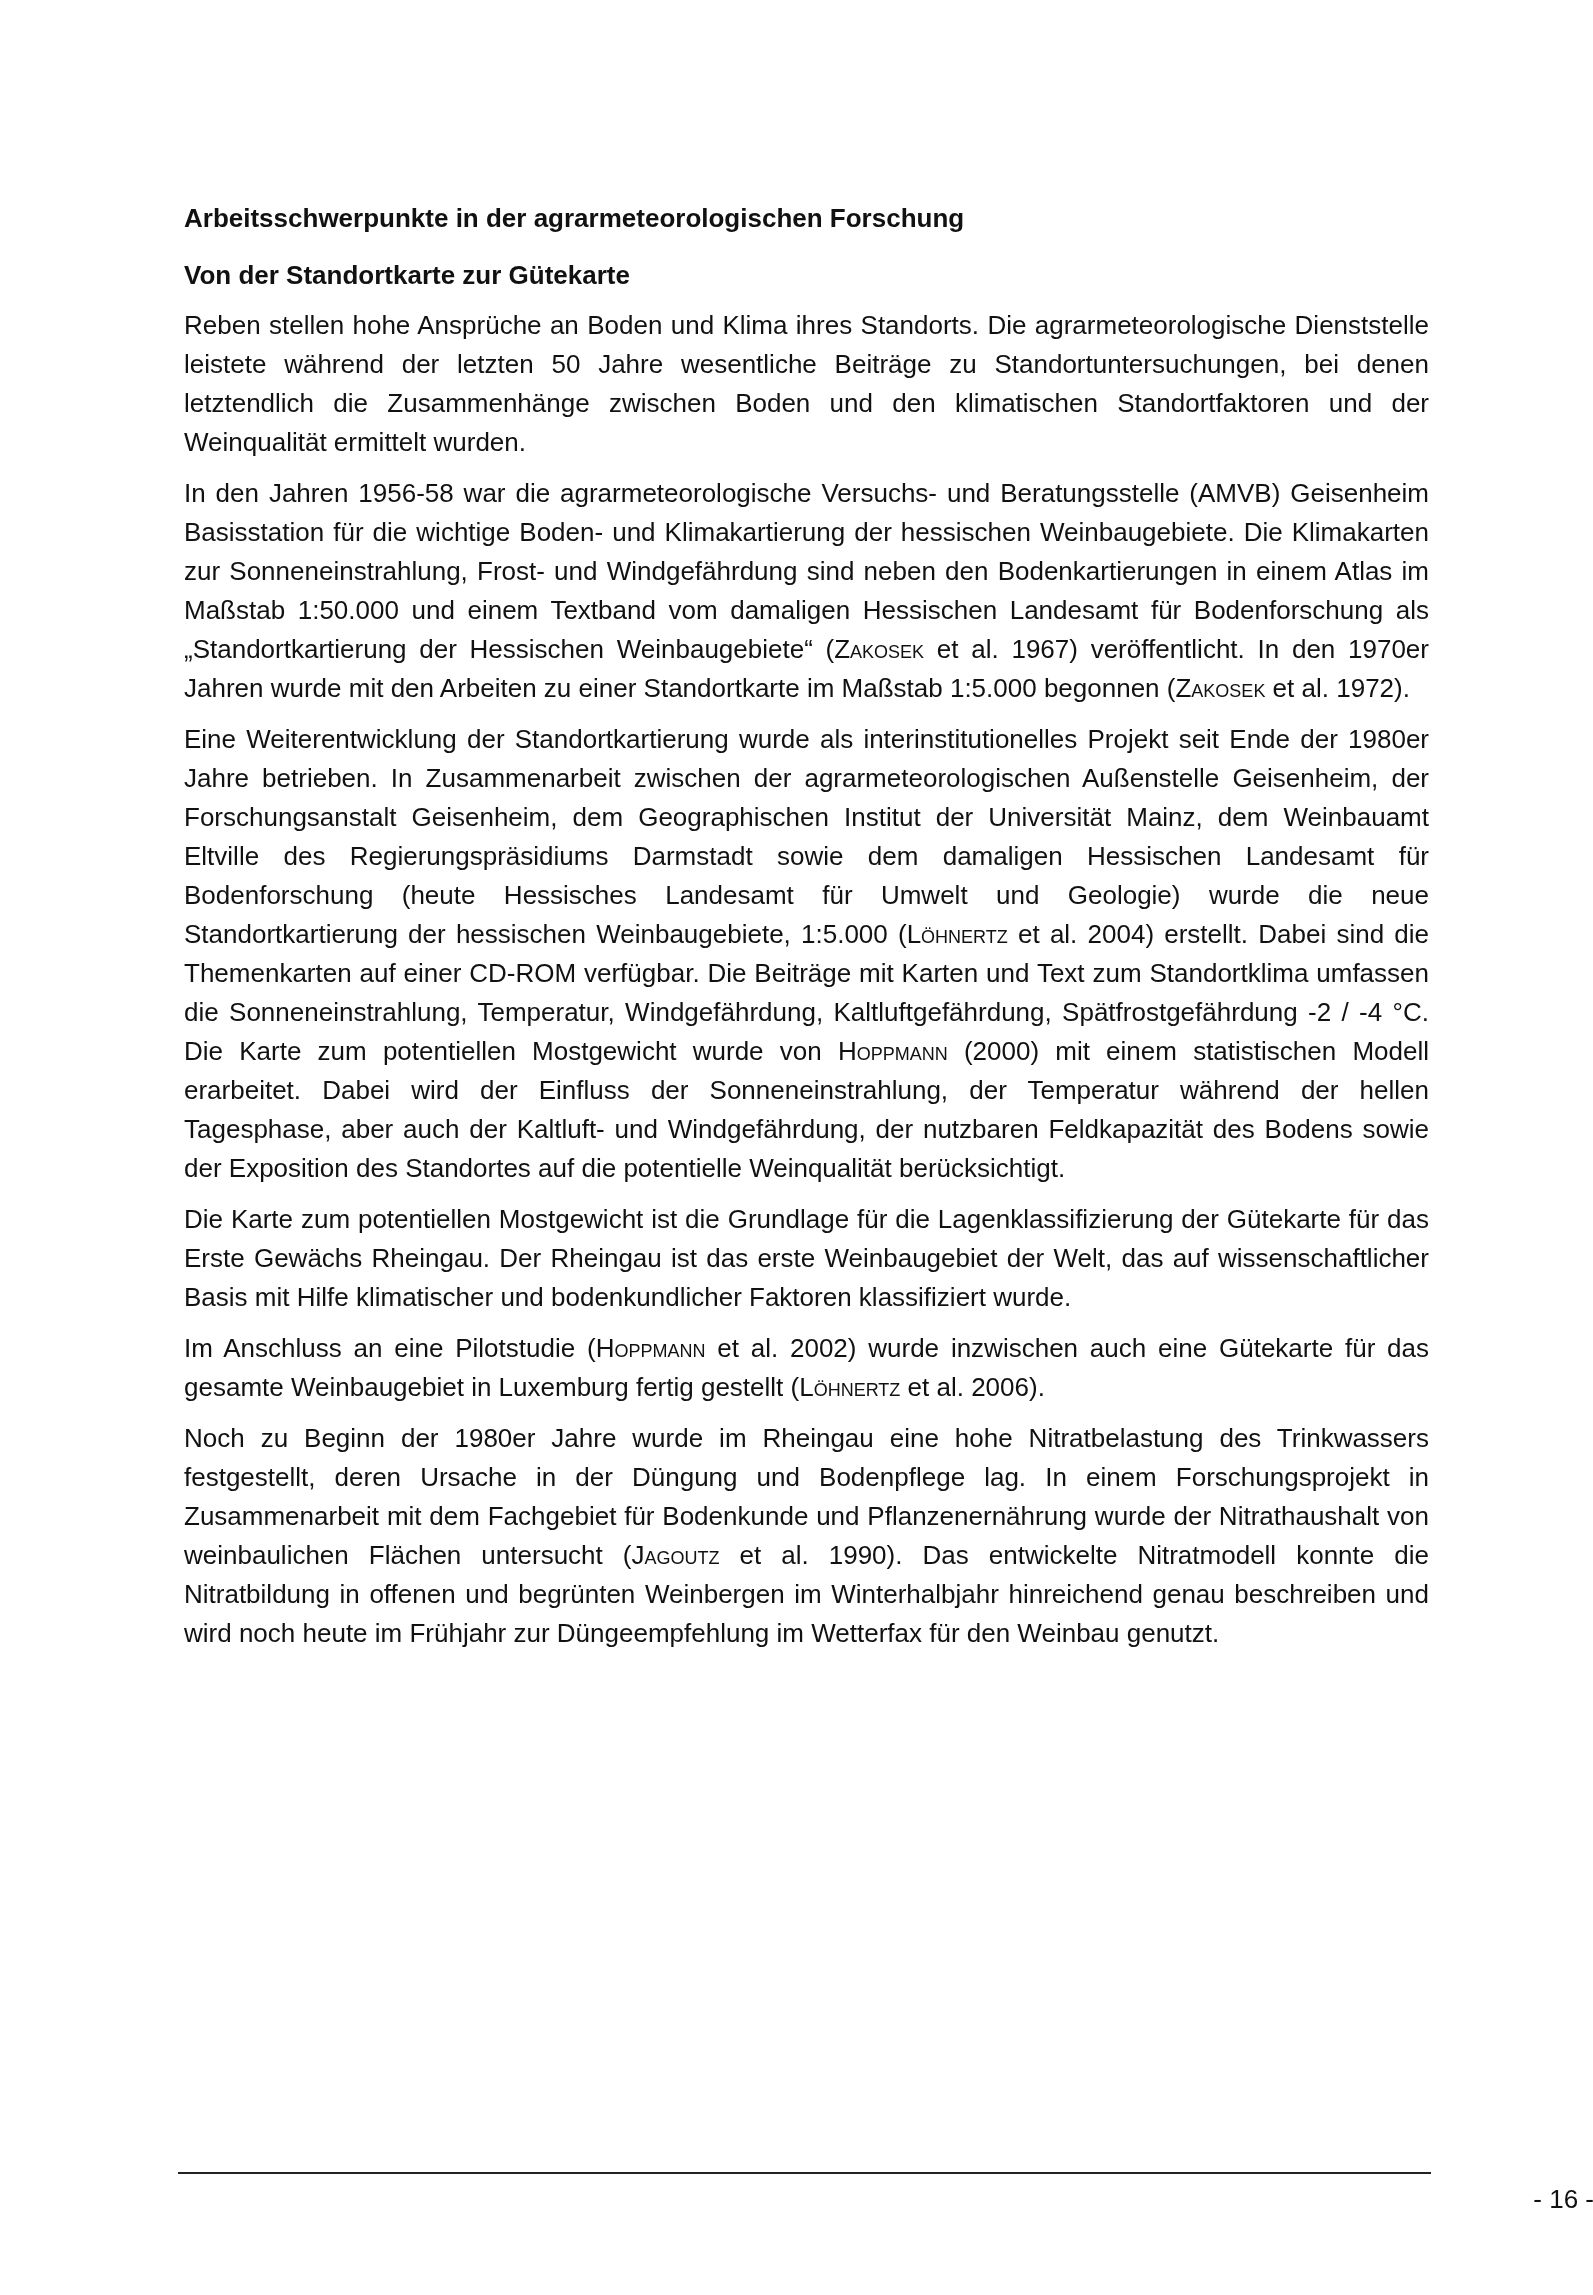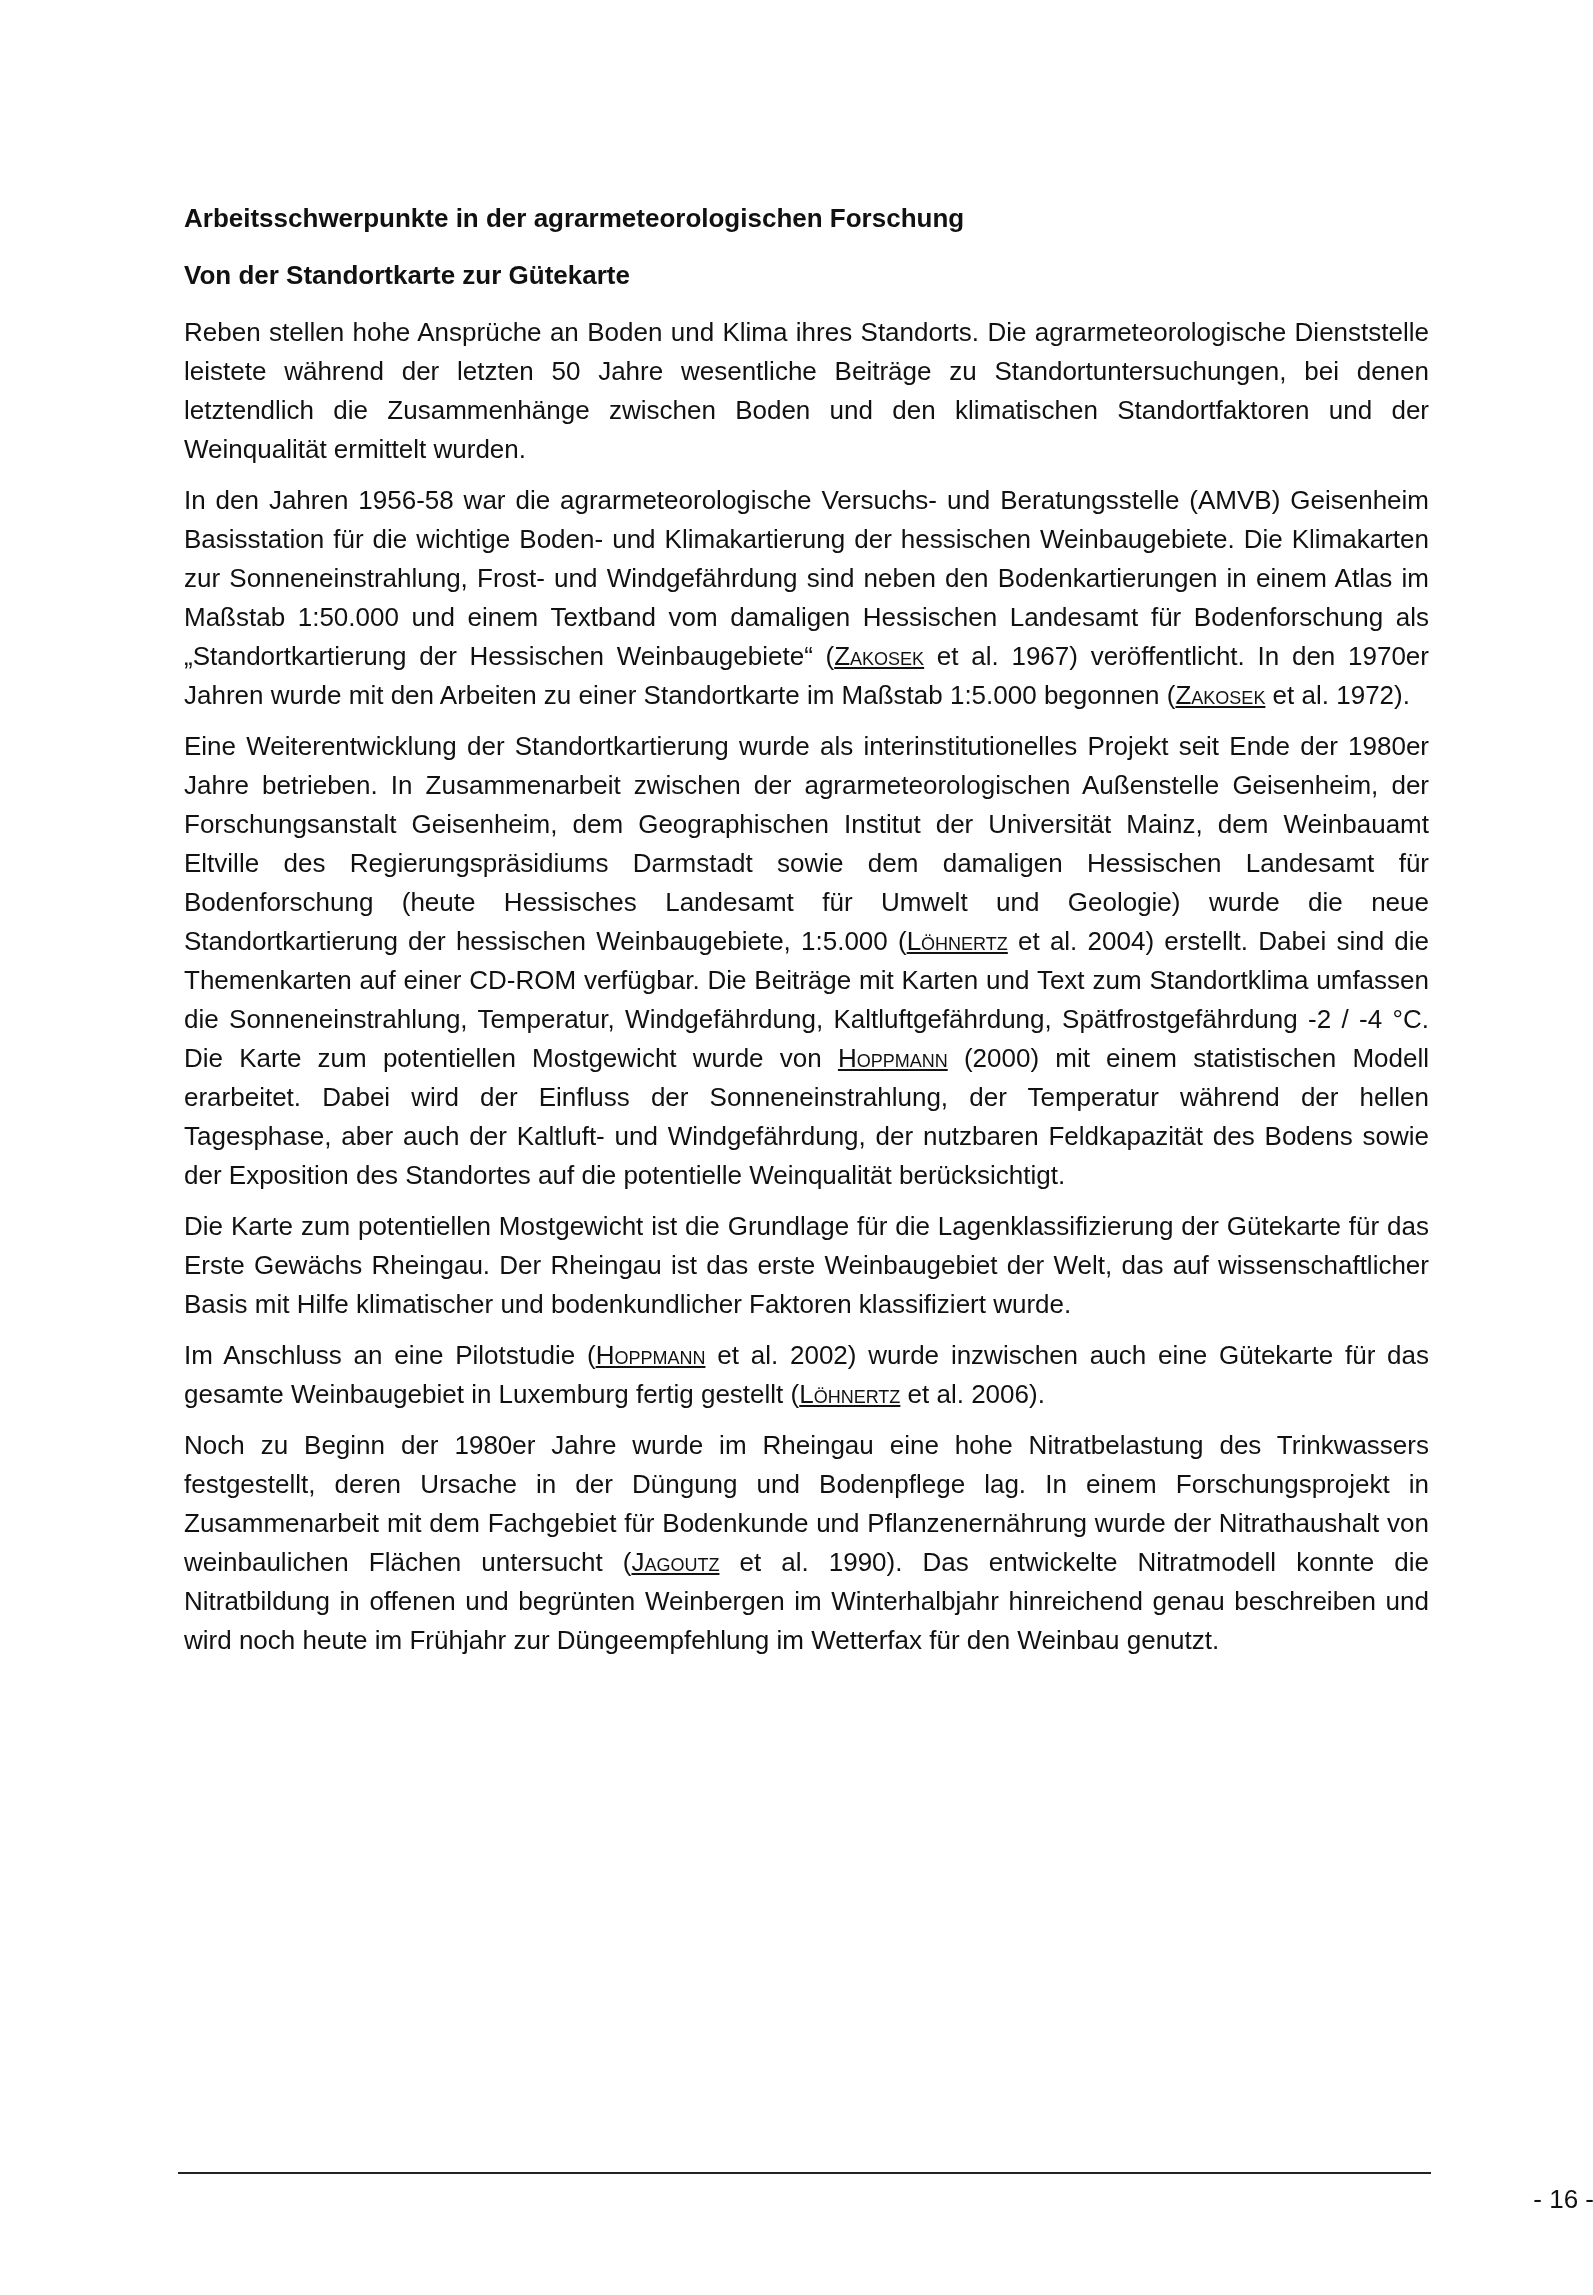--- a/index.html
+++ b/index.html
@@ -21,32 +21,31 @@
       top: 199px;
       width: 1245px;
     }
     .h1, .h2, .h3 {
       font-weight: bold;
       font-size: 26px;
       line-height: 38px;
       margin: 0;
     }
     .h1 { margin-bottom: 19px; }
-    .h2 { margin-bottom: 19px; }
+    .h2 { margin-bottom: 12px; }
     .h3 { margin-top: 24px; margin-bottom: 4.8px; }
     p {
       font-size: 26px;
       line-height: 39px;
       margin: 0 0 12px 0;
       text-align: justify;
       hyphens: manual;
     }
     .sc {
       font-variant: small-caps;
-      text-decoration: underline;
     }
     .footer-rule {
       position: absolute;
       left: 178px;
       top: 2172px;
       width: 1253px;
       height: 0;
       border-top: 2.4px solid #222222;
     }
     .page-number {

